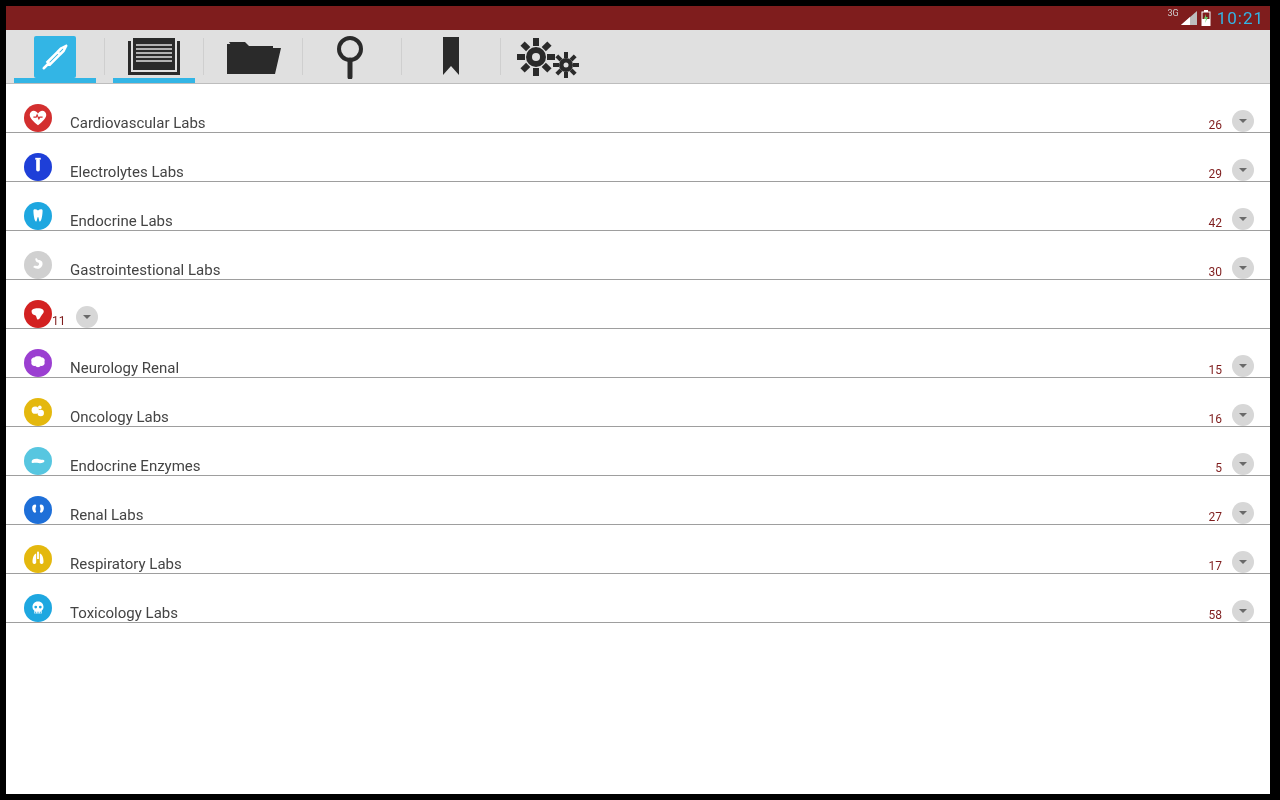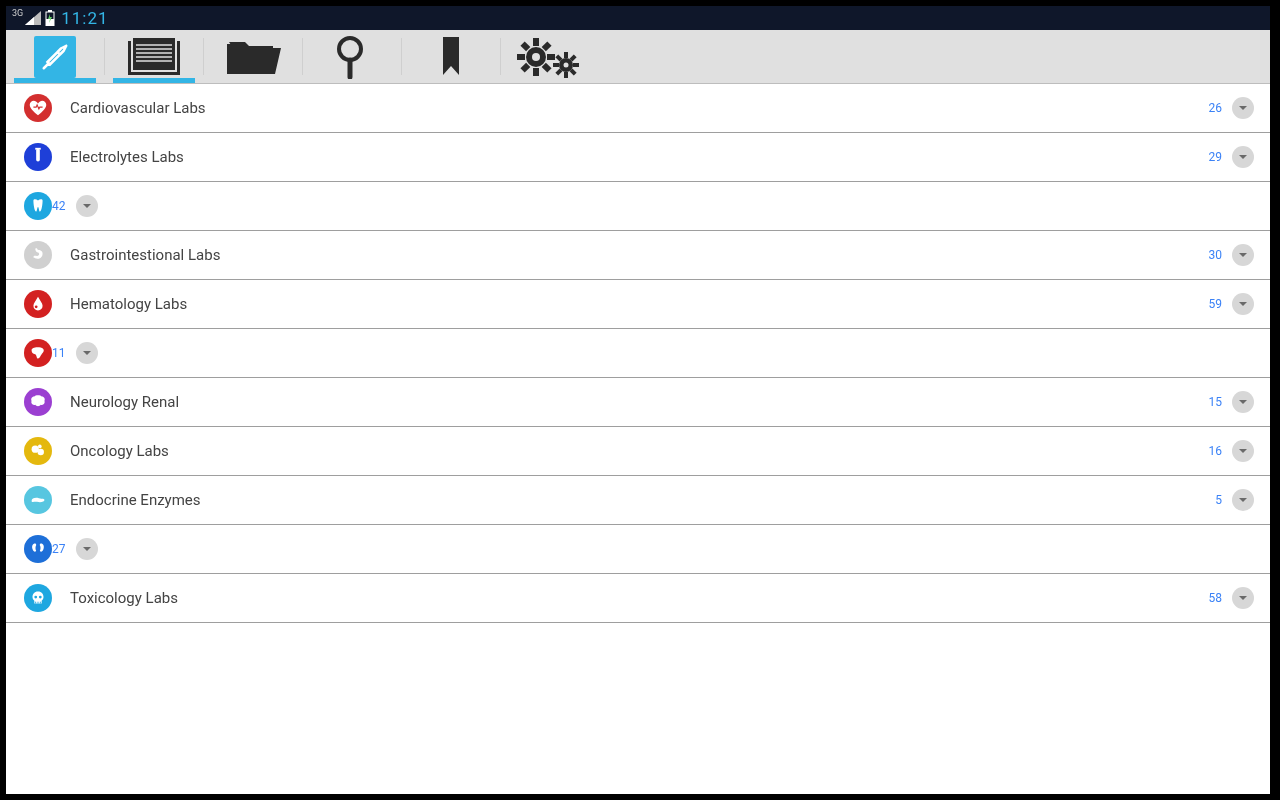--- a/index.html
+++ b/index.html
@@ -1,41 +1,41 @@
 <!DOCTYPE html>
 <html><head>
 <meta charset="utf-8">
 <style>
   * { margin:0; padding:0; box-sizing:border-box; }
   html,body { width:1280px; height:800px; font-family:Roboto,Arial,sans-serif; overflow:hidden; }
   body { background:#fff; border:6px solid #000; border-right-width:10px; border-bottom-width:6px; }
 
   
-  .status-bar { height:24px; background:#0f172a; color:#fff; display:flex; align-items:center; padding:0 6px; font-size:13px; gap:4px; }
+  .status-bar { height:24px; background:#7f1d1d; color:#fff; display:flex; align-items:center; justify-content:flex-end; padding:0 6px; font-size:13px; gap:4px; }
   .status-bar .net-label { font-size:9px; color:#cfcfcf; margin-right:-2px; align-self:flex-start; padding-top:2px;}
   .status-bar .clock { color:#33b5e5; font-size:17px; letter-spacing:1px; margin-left:2px; }
   .sig-icon svg, .batt-icon svg { display:block; }
 
   
   .toolbar { height:54px; background:#e0e0e0; display:flex; align-items:stretch; border-bottom:1px solid #bdbdbd; position:relative; }
   .toolbar::after { content:""; position:absolute; left:0; right:0; bottom:-1px; height:1px; background:#bdbdbd; }
   .toolbar .tab { width:98px; display:flex; align-items:center; justify-content:center; position:relative; cursor:pointer; }
   .toolbar .tab.active::after { content:""; position:absolute; left:8px; right:8px; bottom:0; height:5px; background:#33b5e5; }
   .toolbar .sep { width:1px; background:#cfcfcf; margin:8px 0; }
   .toolbar .square-btn { background:#33b5e5; width:42px; height:42px; border-radius:2px; display:flex; align-items:center; justify-content:center; }
   .toolbar svg { display:block; }
 
   
   .list { overflow-y:auto; }
-  .row { height:49px; display:flex; align-items:center; padding:0 16px 0 18px; border-bottom:1px solid #9e9e9e; cursor:pointer; }
+  .row { height:49px; display:flex; align-items:flex-end; padding:0 16px 0 18px; border-bottom:1px solid #9e9e9e; cursor:pointer; }
   .row:first-child { border-top:none; }
   .row .ico { width:28px; height:28px; border-radius:50%; display:flex; align-items:center; justify-content:center; flex:0 0 28px; }
   .row .ico svg { display:block; }
   .row .label { margin-left:18px; font-size:15px; color:#444; flex:1; }
-  .row .count { font-size:12px; color:#3b82f6; margin-right:10px; }
+  .row .count { font-size:12px; color:#7f1d1d; margin-right:10px; }
   .row .chev { width:22px; height:22px; border-radius:50%; background:#d7d7d7; display:flex; align-items:center; justify-content:center; flex:0 0 22px; }
   .row .chev svg { display:block; }
 </style>
 </head>
 <body>
 
 <div class="status-bar">
   <span class="net-label">3G</span>
   <span class="sig-icon">
     <svg width="16" height="14" viewBox="0 0 16 14">
@@ -44,21 +44,21 @@
       </svg>
   </span>
   <span class="batt-icon">
     <svg width="10" height="16" viewBox="0 0 10 16">
         <rect x="3" y="0" width="4" height="2" fill="#fff"></rect>
         <rect x="1" y="2" width="8" height="14" fill="none" stroke="#fff" stroke-width="1"></rect>
         <rect x="1" y="9" width="8" height="7" fill="#fff"></rect>
         <path d="M5 4 L3 9 L5 9 L4 13 L7 7 L5 7 Z" fill="#6c6"></path>
       </svg>
   </span>
-  <span class="clock">11:21</span>
+  <span class="clock">10:21</span>
 </div>
 
 <div class="toolbar">
   <div class="tab active">
     <div class="square-btn">
       <svg width="30" height="30" viewBox="0 0 24 24">
           <path d="M3 21 L7 17 M6 16 L14 8 L16 10 L8 18 Z M14 8 L17 5 M16 10 L19 7 M17 5 L21 3 M19 7 L21 3" stroke="#fff" stroke-width="2" fill="none" stroke-linecap="round"></path>
         </svg>
     </div>
   </div>
@@ -169,50 +169,36 @@
           <path d="M2 4 L6 8 L10 4 Z" fill="#6a6a6a"></path>
         </svg>
       </div>
     </div>
     <div class="row">
       <div class="ico" style="background:#1ea7e0">
         <svg width="22" height="22" viewBox="0 0 24 24">
           <path d="M7 6 C7 4 10 4 12 6 C14 4 17 4 17 6 C17 10 16 18 14 18 C13 18 13 13 12 13 C11 13 11 18 10 18 C8 18 7 10 7 6 Z" fill="#fff"></path>
         </svg>
       </div>
+      <div class="label">Endocrine Labs</div>
       <div class="count">42</div>
       <div class="chev">
         <svg width="12" height="12" viewBox="0 0 12 12">
           <path d="M2 4 L6 8 L10 4 Z" fill="#6a6a6a"></path>
         </svg>
       </div>
     </div>
     <div class="row">
       <div class="ico" style="background:#d0d0d0">
         <svg width="22" height="22" viewBox="0 0 24 24">
           <path d="M9 5 C9 5 10 4 11 5 C11 7 14 6 16 8 C18 10 17 15 13 16 C9 17 8 14 7 15 C7 12 9 13 11 13 C14 13 14 9 11 9 C10 9 9 7 9 5 Z" fill="#fff"></path>
         </svg>
       </div>
       <div class="label">Gastrointestional Labs</div>
       <div class="count">30</div>
-      <div class="chev">
-        <svg width="12" height="12" viewBox="0 0 12 12">
-          <path d="M2 4 L6 8 L10 4 Z" fill="#6a6a6a"></path>
-        </svg>
-      </div>
-    </div>
-    <div class="row">
-      <div class="ico" style="background:#d32121">
-        <svg width="22" height="22" viewBox="0 0 24 24">
-          <path d="M12 4 C14 8 17 11 17 14 C17 17 15 19 12 19 C9 19 7 17 7 14 C7 11 10 8 12 4 Z" fill="#fff"></path>
-          <circle cx="10" cy="15" r="1.5" fill="#d32121"></circle>
-        </svg>
-      </div>
-      <div class="label">Hematology Labs</div>
-      <div class="count">59</div>
       <div class="chev">
         <svg width="12" height="12" viewBox="0 0 12 12">
           <path d="M2 4 L6 8 L10 4 Z" fill="#6a6a6a"></path>
         </svg>
       </div>
     </div>
     <div class="row">
       <div class="ico" style="background:#d32121">
         <svg width="22" height="22" viewBox="0 0 24 24">
           <path d="M5 9 C5 6 10 5 15 6 C19 7 19 10 17 12 C15 14 14 18 12 18 C10 18 11 13 8 13 C6 13 5 11 5 9 Z" fill="#fff"></path>
@@ -269,21 +255,38 @@
         </svg>
       </div>
     </div>
     <div class="row">
       <div class="ico" style="background:#1e6fd8">
         <svg width="22" height="22" viewBox="0 0 24 24">
           <path d="M9 6 C6 6 5 9 6 12 C7 15 9 16 10 14 C9 12 9 10 10 8 C10 7 10 6 9 6 Z" fill="#fff"></path>
           <path d="M15 6 C18 6 19 9 18 12 C17 15 15 16 14 14 C15 12 15 10 14 8 C14 7 14 6 15 6 Z" fill="#fff"></path>
         </svg>
       </div>
+      <div class="label">Renal Labs</div>
       <div class="count">27</div>
+      <div class="chev">
+        <svg width="12" height="12" viewBox="0 0 12 12">
+          <path d="M2 4 L6 8 L10 4 Z" fill="#6a6a6a"></path>
+        </svg>
+      </div>
+    </div>
+    <div class="row">
+      <div class="ico" style="background:#e4b80e">
+        <svg width="22" height="22" viewBox="0 0 24 24">
+          <path d="M10 6 C8 6 6 10 6 15 C6 18 9 18 10 16 L10 6 Z" fill="#fff"></path>
+          <path d="M14 6 C16 6 18 10 18 15 C18 18 15 18 14 16 L14 6 Z" fill="#fff"></path>
+          <rect x="11" y="4" width="2" height="8" fill="#fff"></rect>
+        </svg>
+      </div>
+      <div class="label">Respiratory Labs</div>
+      <div class="count">17</div>
       <div class="chev">
         <svg width="12" height="12" viewBox="0 0 12 12">
           <path d="M2 4 L6 8 L10 4 Z" fill="#6a6a6a"></path>
         </svg>
       </div>
     </div>
     <div class="row">
       <div class="ico" style="background:#1ea7e0">
         <svg width="22" height="22" viewBox="0 0 24 24">
           <path d="M12 5 C8 5 6 8 6 11 C6 13 7 14 8 15 L8 18 L16 18 L16 15 C17 14 18 13 18 11 C18 8 16 5 12 5 Z" fill="#fff"></path>

